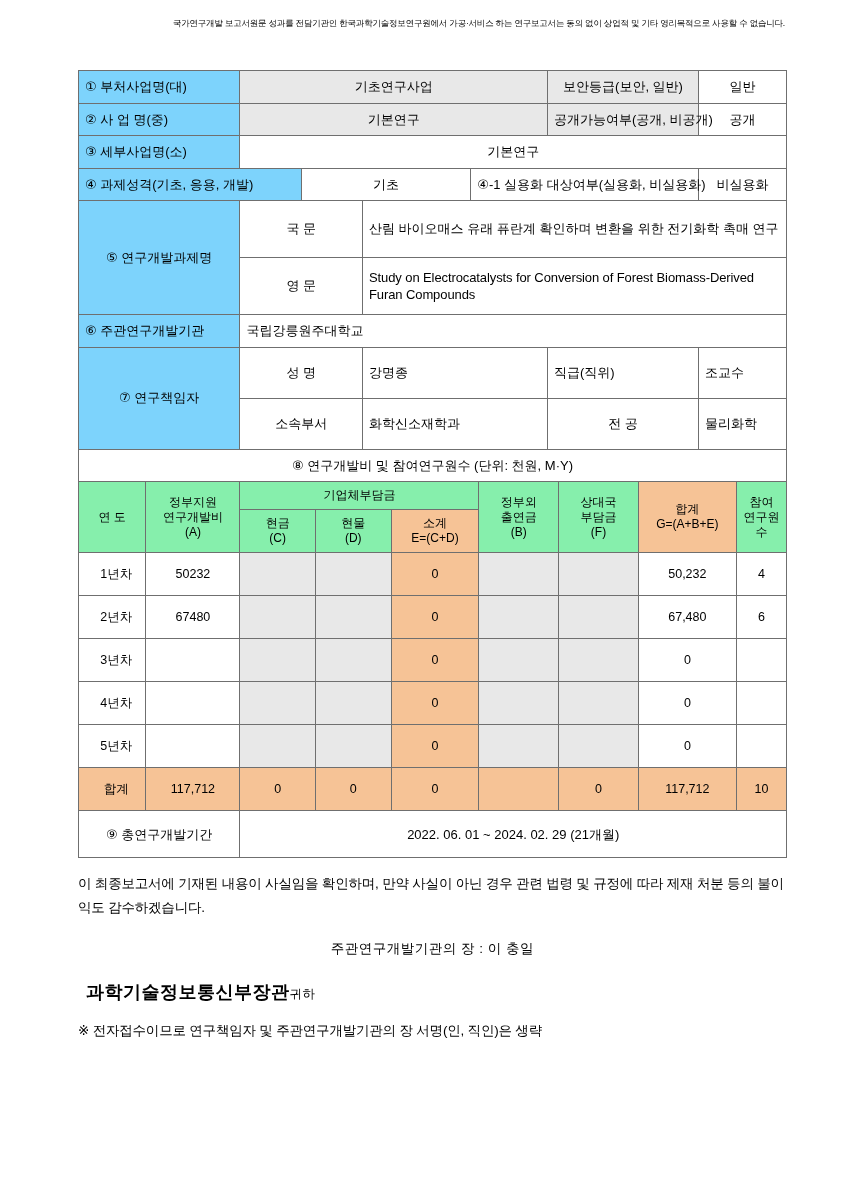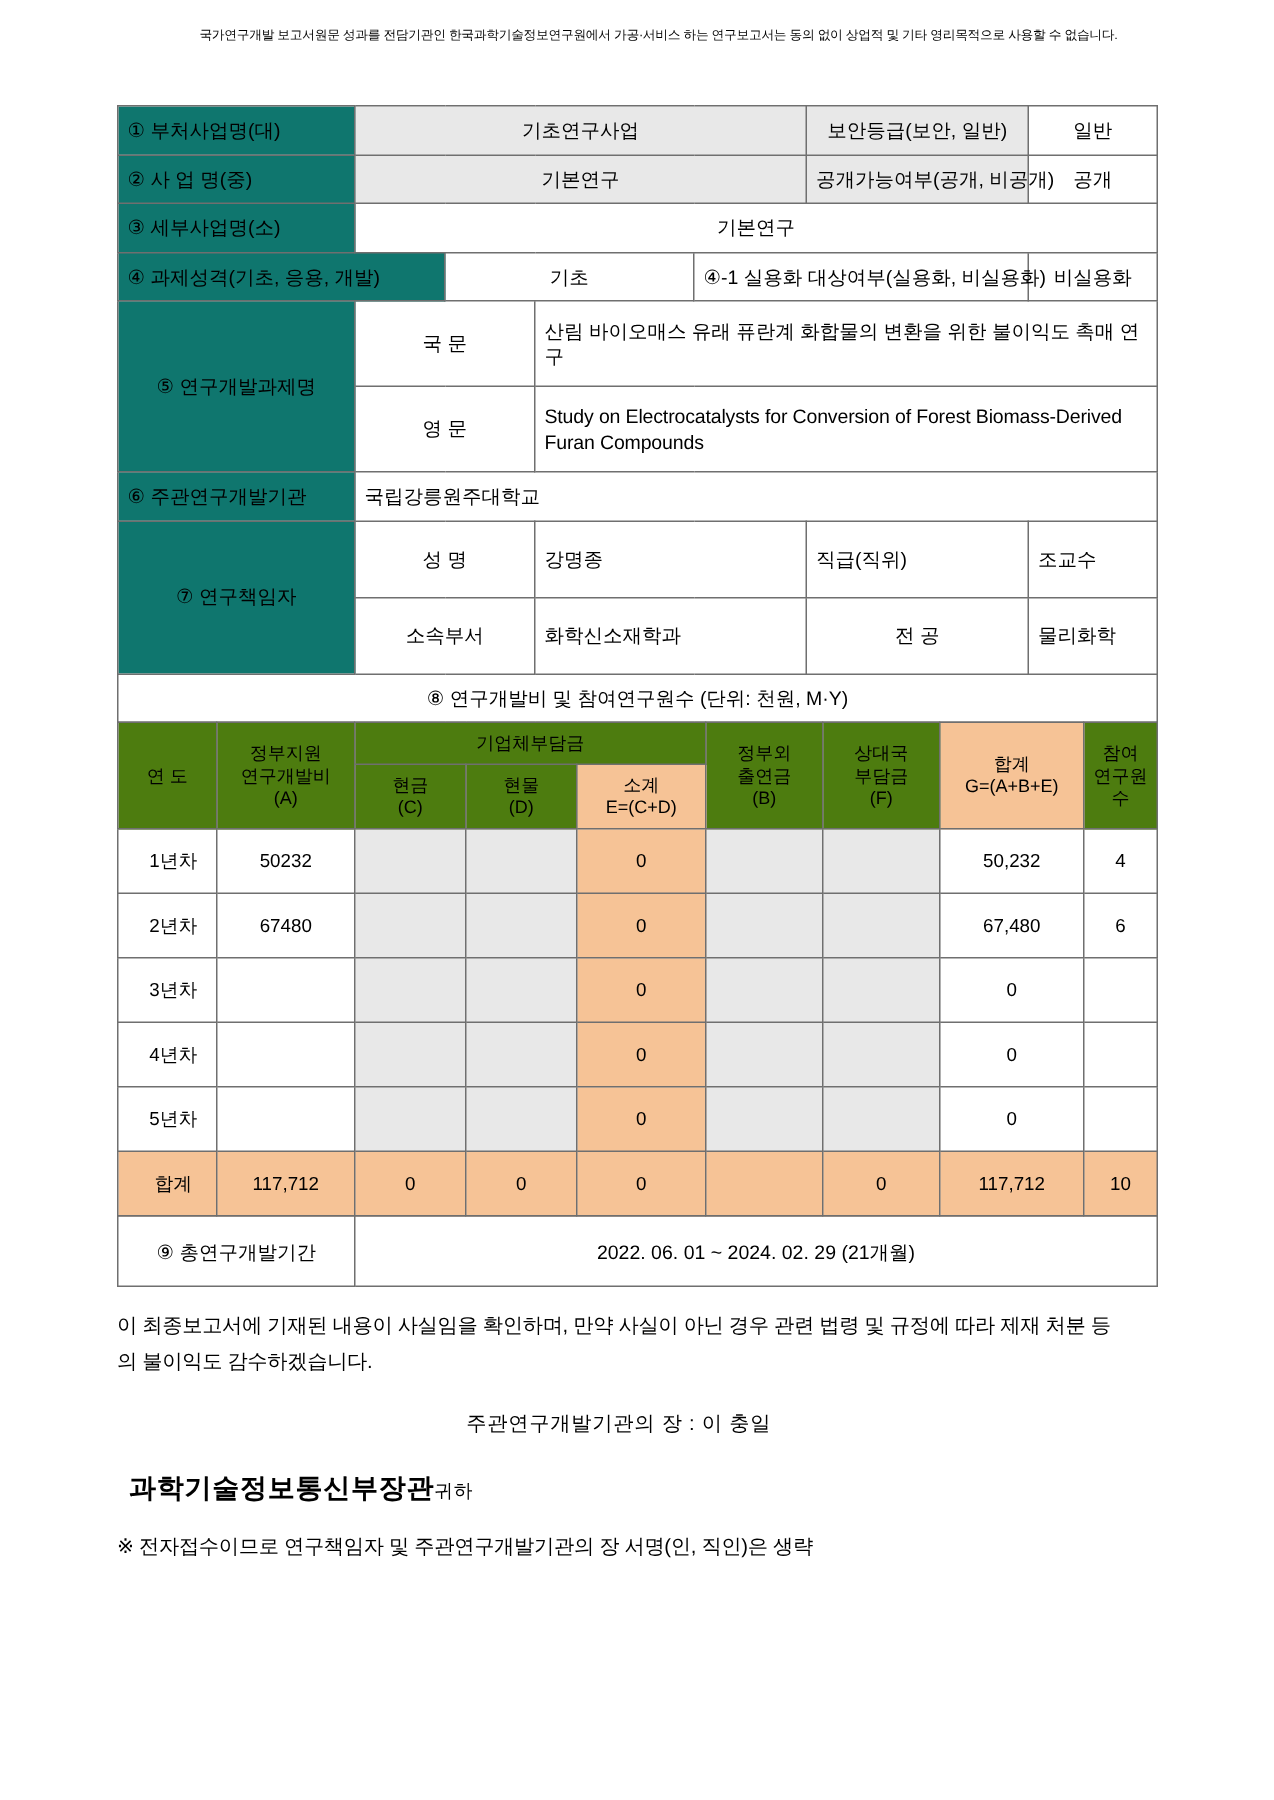--- a/index.html
+++ b/index.html
@@ -11,21 +11,21 @@
     width: 849px;
     min-height: 1200px;
     font-family: "Liberation Sans", "DejaVu Sans", sans-serif;
     color: #000000;
     position: relative;
   }
   .page {
     width: 849px;
     min-height: 1200px;
     box-sizing: border-box;
-    padding: 18px 102px 10px 78px;
+    padding: 18px 62px 10px 78px;
     position: relative;
   }
   .topnotice {
     font-size: 8.5px;
     text-align: right;
     letter-spacing: -0.2px;
     color: #000;
     margin-bottom: 40px;
     margin-right: 2px;
   }
@@ -42,21 +42,21 @@
     table-layout: fixed;
   }
   table.main td {
     border: 1px solid #6f6f6f;
     font-size: 13px;
     padding: 7px 6px;
     vertical-align: middle;
     line-height: 1.35;
   }
   .lbl {
-    background: #0f766e;
+    background: #7dd3fc;
     white-space: nowrap;
   }
   .ctr { text-align: center; }
   .lft { text-align: left; }
   .pad-l { padding-left: 10px; }
   .gray { background: #e8e8e8; }
   .nowrap { white-space: nowrap; }
   .small { font-size: 11.5px; }
   .eng {
     font-size: 11.5px;
@@ -74,21 +74,21 @@
   }
   table.fee td {
     border: 1px solid #6f6f6f;
     font-size: 12.5px;
     text-align: center;
     padding: 6px 4px;
     vertical-align: middle;
     line-height: 1.3;
   }
   table.fee td.hd {
-    background: #4d7c0f;
+    background: #86efac;
     font-size: 12px;
     line-height: 1.25;
   }
   table.fee td.hdo {
     background: #f6c396;
     font-size: 12px;
     line-height: 1.25;
   }
   table.fee td.cell-gray { background: #e8e8e8; }
   table.fee td.cell-or { background: #f6c396; }
@@ -166,21 +166,21 @@
       </tr>
       <tr>
         <td class="lbl pad-l" colspan="2">④ 과제성격(기초, 응용, 개발)</td>
         <td class="ctr" colspan="2">기초</td>
         <td class="ctr small nowrap" colspan="3">④-1 실용화 대상여부(실용화, 비실용화)</td>
         <td class="ctr">비실용화</td>
       </tr>
       <tr>
         <td class="lbl ctr" rowspan="2">⑤ 연구개발과제명</td>
         <td class="ctr" colspan="2" style="height:42px">국  문</td>
-        <td class="lft pad-l" colspan="5">산림 바이오매스 유래 퓨란계 화합물의 변환을 위한 불이익도 촉매 연구</td>
+        <td class="lft pad-l" colspan="5">산림 바이오매스 유래 퓨란계 확인하며 변환을 위한 전기화학 촉매 연구</td>
       </tr>
       <tr>
         <td class="ctr" colspan="2" style="height:42px">영  문</td>
         <td class="lft pad-l eng" colspan="5">Study on Electrocatalysts for Conversion of Forest Biomass-Derived Furan Compounds</td>
       </tr>
       <tr>
         <td class="lbl pad-l">⑥ 주관연구개발기관</td>
         <td class="lft pad-l" colspan="7">국립강릉원주대학교</td>
       </tr>
       <tr>

